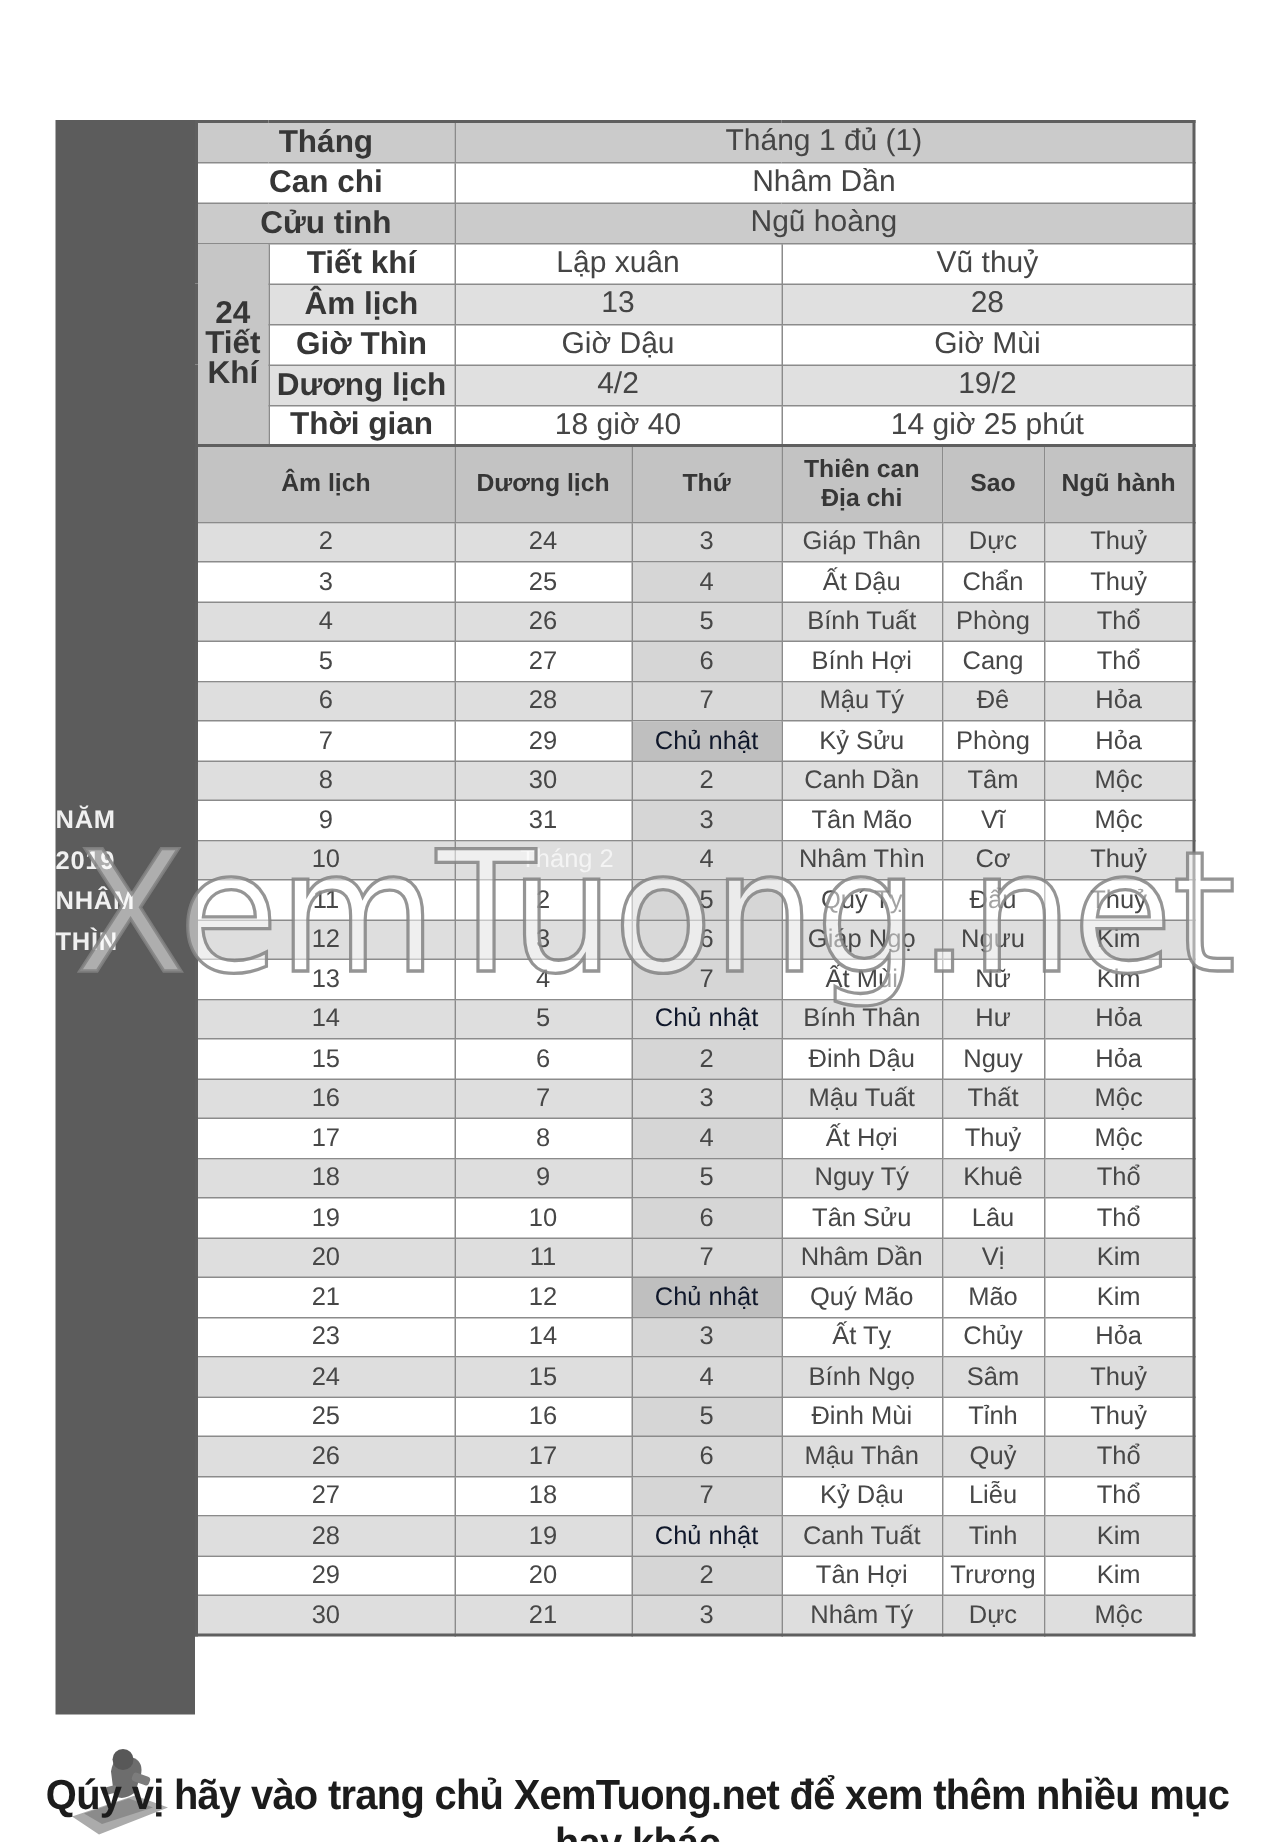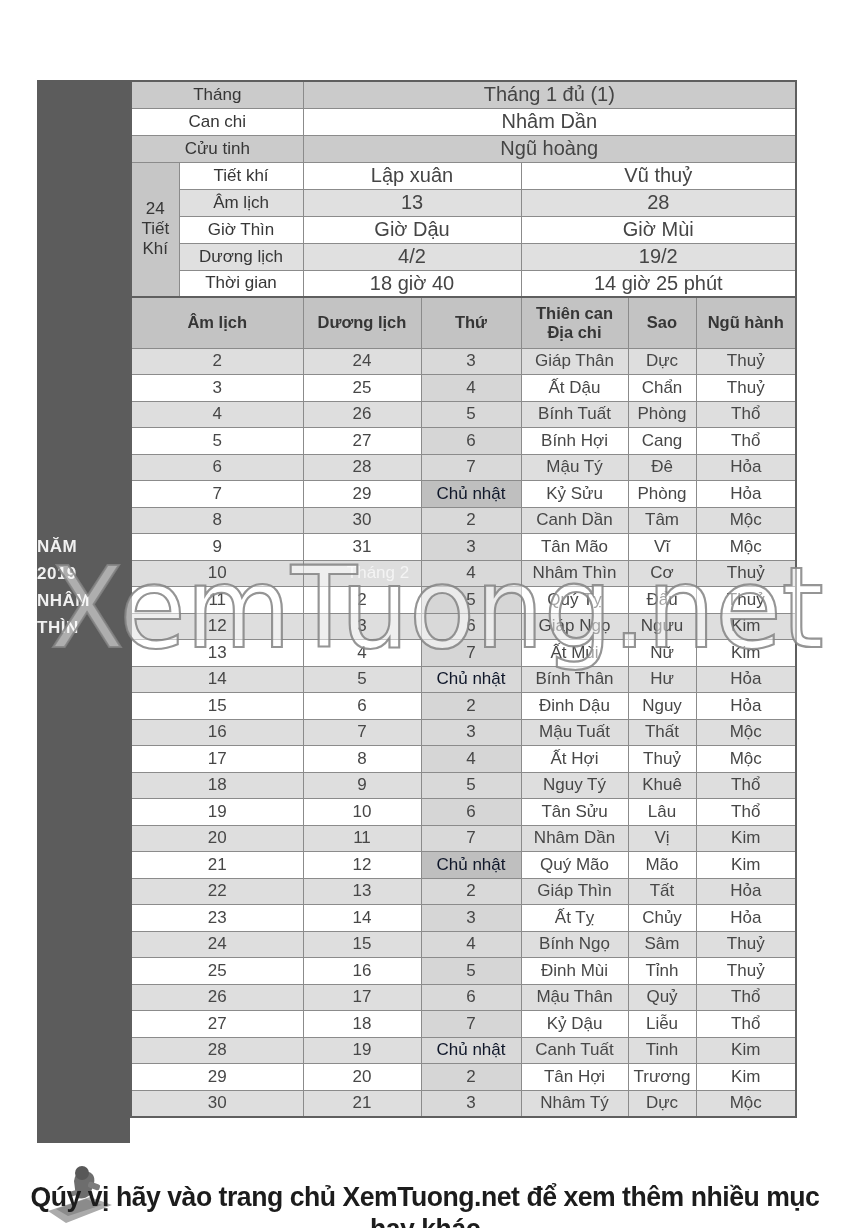--- a/index.html
+++ b/index.html
@@ -9,21 +9,21 @@
   }
   
   .sidebar{position:absolute;left:37px;top:80px;width:93px;height:1063px;background:#5c5c5c;}
   .year-text{position:absolute;left:0;top:453px;width:100%;text-align:left;
     color:#f0f0f0;font-weight:bold;font-size:17px;line-height:27px;letter-spacing:.5px;}
   
   table{border-collapse:collapse;table-layout:fixed;}
   td,th{border:1px solid #8b8b8b;overflow:hidden;white-space:nowrap;padding:0;}
   .info-table{position:absolute;left:130px;top:80px;width:665px;border:2px solid #5f5f5f;}
   .info-table tr{height:27px;}
-  .info-table th{font-size:17px;font-weight:normal;color:#363636;text-align:center;}
+  .info-table th{font-size:21px;font-weight:bold;color:#363636;text-align:center;}
   .info-table td{font-size:20px;color:#454545;text-align:center;}
   .row-gray{background:#cbcbcb;}
   .row-lgray{background:#e0e0e0;}
   .row-white{background:#ffffff;}
   .tk-title{background:#c6c6c6;font-size:16px;line-height:20px;}
   .main-table{position:absolute;left:130px;top:296px;width:665px;border:2px solid #5f5f5f;}
   .main-table thead tr{height:51px;}
   .main-table tbody tr{height:26.5px;}
   .main-table th{background:#c3c3c3;font-size:16.5px;font-weight:bold;color:#363636;text-align:center;line-height:19px;}
   .main-table td{font-size:17px;color:#474747;text-align:center;background:#ffffff;}
@@ -283,28 +283,20 @@
           <td>Kim</td>
         </tr>
         <tr>
           <td>21</td>
           <td>12</td>
           <td class="thu-col sunday">Chủ nhật</td>
           <td>Quý Mão</td>
           <td>Mão</td>
           <td>Kim</td>
         </tr>
-        <tr class="stripe">
-          <td>22</td>
-          <td>13</td>
-          <td class="thu-col">2</td>
-          <td>Giáp Thìn</td>
-          <td>Tất</td>
-          <td>Hỏa</td>
-        </tr>
         <tr>
           <td>23</td>
           <td>14</td>
           <td class="thu-col">3</td>
           <td>Ất Tỵ</td>
           <td>Chủy</td>
           <td>Hỏa</td>
         </tr>
         <tr class="stripe">
           <td>24</td>

